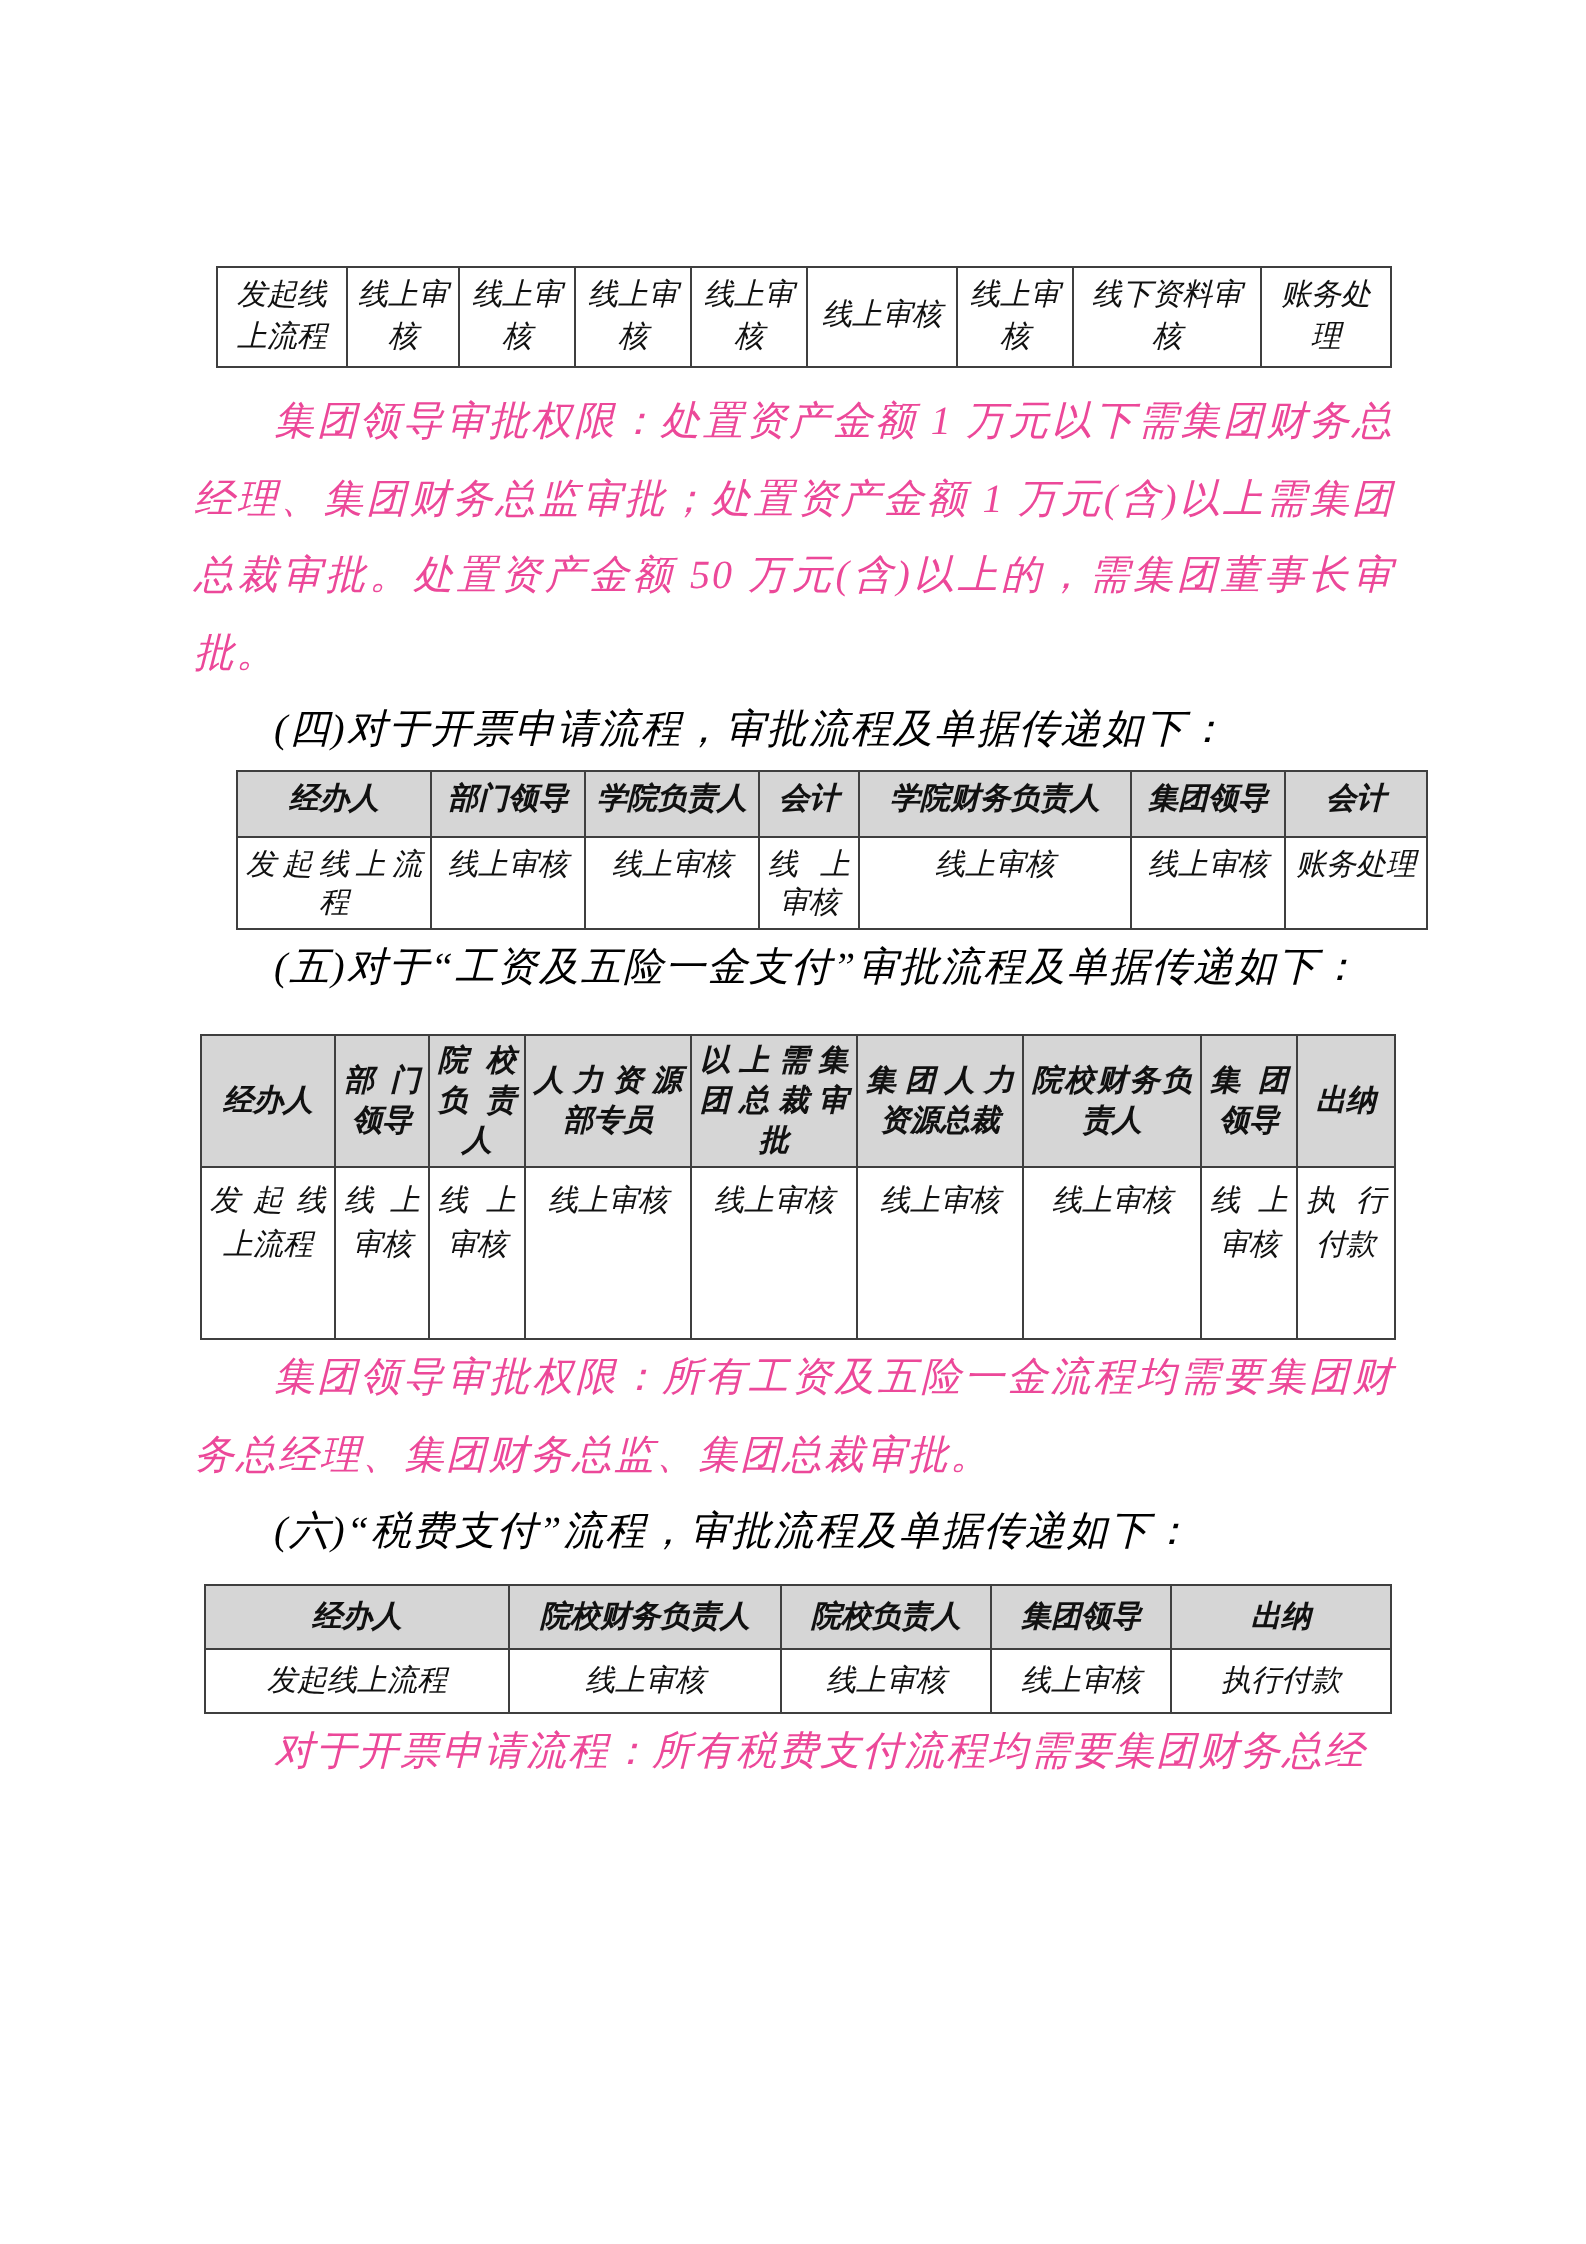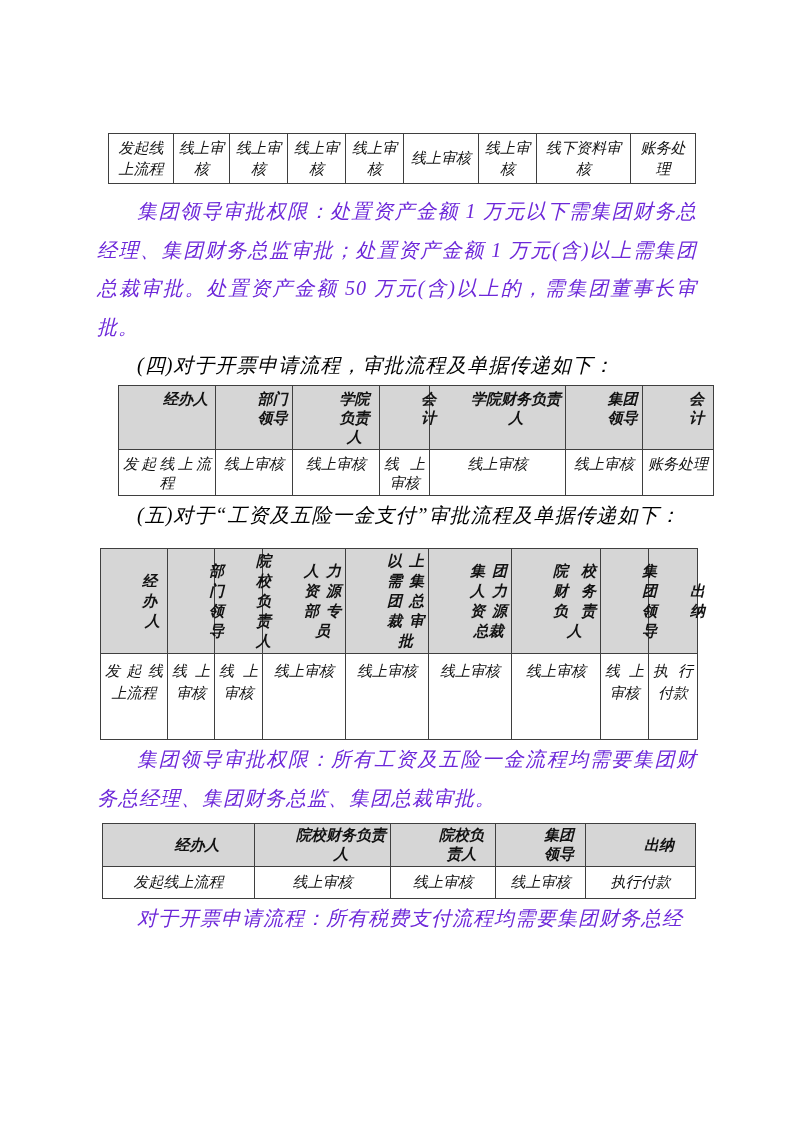--- a/index.html
+++ b/index.html
@@ -14,21 +14,21 @@
   .content {
     padding: 133px 96px 0 97px;
     font-style: italic;
   }
   .para {
     font-size: 20px;
     line-height: 38.5px;
     letter-spacing: 1px;
     text-align: justify;
     text-indent: 2em;
-    color: #6d28d9;
+    color: #ec4899;
   }
   .section-title {
     font-size: 20px;
     line-height: 38.5px;
     letter-spacing: 1px;
     text-indent: 2em;
     white-space: nowrap;
     color: #000000;
   }
   table {
@@ -39,21 +39,20 @@
     border: 1px solid #3f3f3f;
     text-align: center;
     padding: 2px 4px;
     word-break: break-all;
   }
   th {
     background: #d6d6d6;
     font-family: "Liberation Sans", "DejaVu Sans", sans-serif;
     font-weight: bold;
     font-size: 15px;
-    padding-left: 41px;
   }
   td {
     font-family: "Liberation Serif", "DejaVu Serif", serif;
     font-size: 15px;
     background: #ffffff;
   }
   
   .t-top { width: 587px; margin-left: 11px; }
   .t-top td { height: 50px; vertical-align: middle; line-height: 21px; }
   
@@ -184,20 +183,21 @@
         <td>线上审核</td>
         <td>线上审核</td>
         <td>线上审核</td>
         <td>执行付款</td>
       </tr>
     </tbody>
   </table>
 
   <p class="para mt14">集团领导审批权限：所有工资及五险一金流程均需要集团财务总经理、集团财务总监、集团总裁审批。</p>
 
+  <p class="section-title">(六)“税费支付”流程，审批流程及单据传递如下：</p>
 
   <table class="t6 mt6">
     <colgroup>
       <col style="width:152px">
         <col style="width:136px">
         <col style="width:105px">
       <col style="width:90px">
         <col style="width:110px">
     </colgroup>
     <thead>

